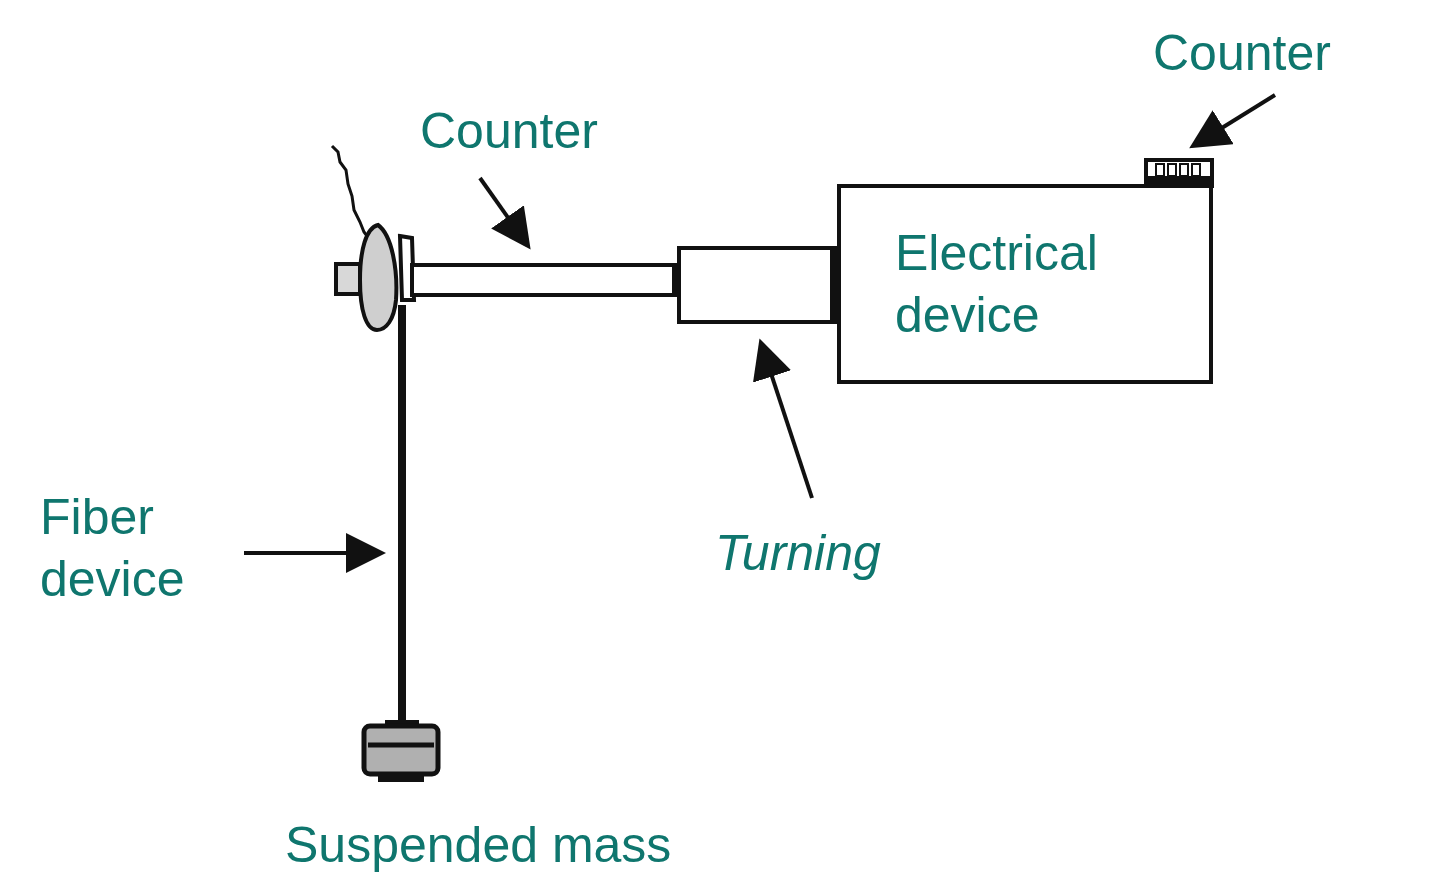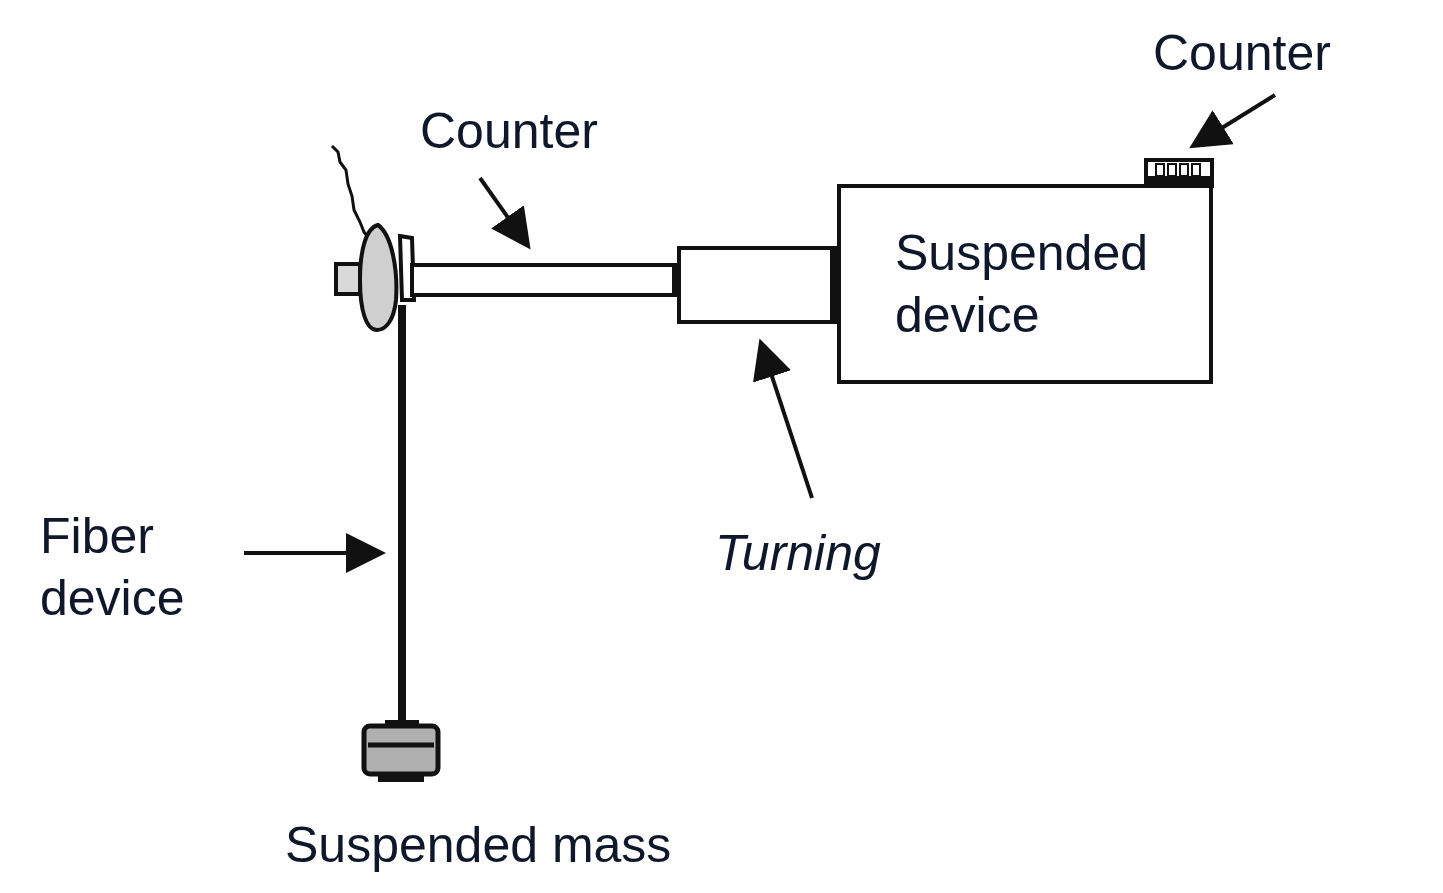--- a/index.html
+++ b/index.html
@@ -3,28 +3,28 @@
   <meta charset="utf-8">
   <style>
     html, body { margin: 0; padding: 0; background: #ffffff; }
     body { width: 1443px; height: 893px; position: relative; overflow: hidden; }
     .canvas { position: absolute; left: 0; top: 0; width: 1443px; height: 893px; }
     .label {
       position: absolute;
       font-family: "Liberation Sans", sans-serif;
       font-size: 50px;
       line-height: 62px;
-      color: #0f172a;
+      color: #0f766e;
       white-space: nowrap;
     }
     #lbl-counter { left: 1153px; top: 22px; }
     #lbl-mandrel { left: 420px; top: 100px; }
     #lbl-engine { left: 895px; top: 222px; }
     #lbl-engine span { display: block; }
-    #lbl-fiber { left: 40px; top: 505px; }
+    #lbl-fiber { left: 40px; top: 486px; }
     #lbl-fiber span { display: block; }
     #lbl-turning { left: 715px; top: 522px; }
     #lbl-turning span { display: block; font-style: italic; }
     #lbl-mass { left: 245px; top: 814px; margin-left: 40px; }
   </style>
 </head>
 <body>
 
 <svg class="canvas" width="1443" height="893" viewBox="0 0 1443 893" xmlns="http://www.w3.org/2000/svg">
   <defs>
@@ -68,21 +68,21 @@
 
   <line x1="1275" y1="95" x2="1196" y2="144" stroke="#111" stroke-width="4" marker-end="url(#arrowhead)"></line>
   <line x1="480" y1="178" x2="526" y2="243" stroke="#111" stroke-width="4" marker-end="url(#arrowhead)"></line>
   <line x1="812" y1="498" x2="762" y2="346" stroke="#111" stroke-width="4" marker-end="url(#arrowhead)"></line>
   <line x1="244" y1="553" x2="378" y2="553" stroke="#111" stroke-width="4" marker-end="url(#arrowhead)"></line>
 </svg>
 
 <div class="label" id="lbl-counter">Counter</div>
 <div class="label" id="lbl-mandrel">Counter</div>
 <div class="label" id="lbl-engine">
-  <span>Suspended</span>
+  <span>Electrical</span>
   <span>device</span>
 </div>
 <div class="label" id="lbl-fiber">
   <span>Fiber</span>
   <span>device</span>
 </div>
 <div class="label" id="lbl-turning">
   <span>Turning</span>
 </div>
 <div class="label" id="lbl-mass">Suspended mass</div>

